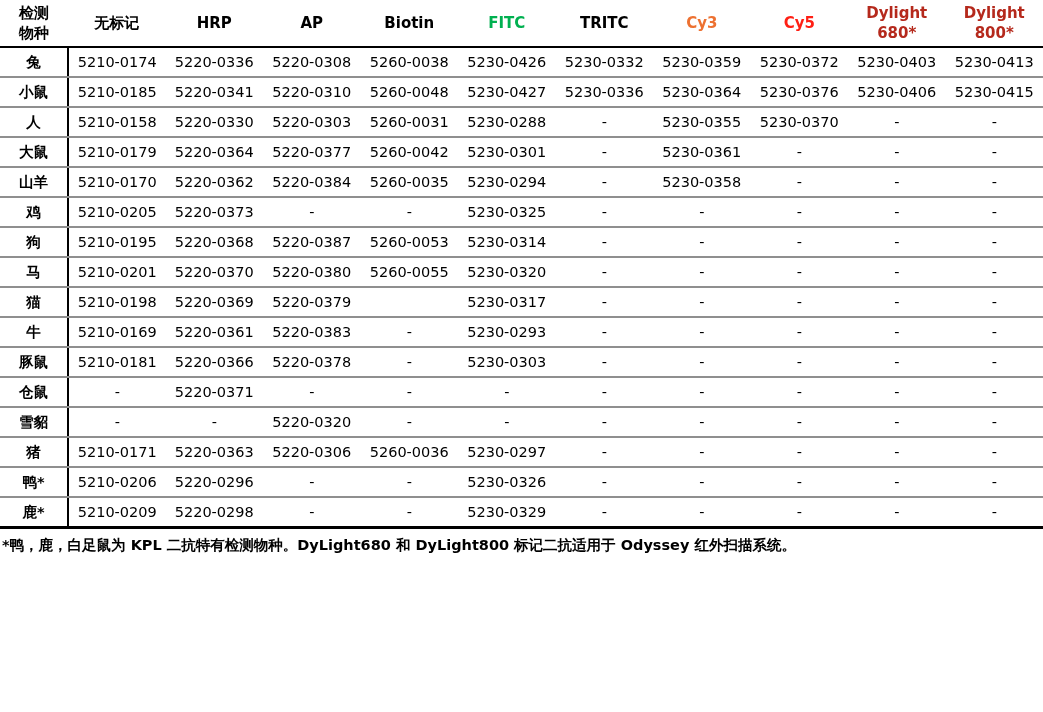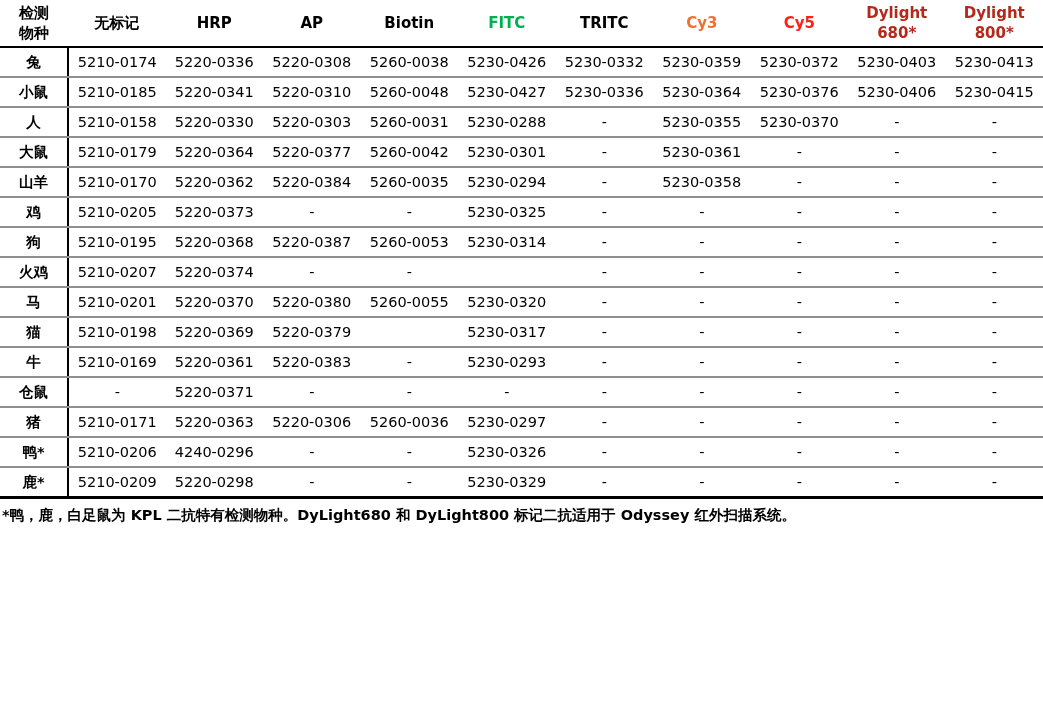--- a/index.html
+++ b/index.html
@@ -184,33 +184,20 @@
           <td>5220-0387</td>
           <td>5260-0053</td>
           <td>5230-0314</td>
           <td>-</td>
           <td>-</td>
           <td>-</td>
           <td>-</td>
           <td>-</td>
         </tr>
         <tr>
-          <td class="species-col">火鸡</td>
-          <td>5210-0207</td>
-          <td>5220-0374</td>
-          <td>-</td>
-          <td>-</td>
-          <td></td>
-          <td>-</td>
-          <td>-</td>
-          <td>-</td>
-          <td>-</td>
-          <td>-</td>
-        </tr>
-        <tr>
           <td class="species-col">马</td>
           <td>5210-0201</td>
           <td>5220-0370</td>
           <td>5220-0380</td>
           <td>5260-0055</td>
           <td>5230-0320</td>
           <td>-</td>
           <td>-</td>
           <td>-</td>
           <td>-</td>
@@ -236,24 +223,50 @@
           <td>5220-0383</td>
           <td>-</td>
           <td>5230-0293</td>
           <td>-</td>
           <td>-</td>
           <td>-</td>
           <td>-</td>
           <td>-</td>
         </tr>
         <tr>
+          <td class="species-col">豚鼠</td>
+          <td>5210-0181</td>
+          <td>5220-0366</td>
+          <td>5220-0378</td>
+          <td>-</td>
+          <td>5230-0303</td>
+          <td>-</td>
+          <td>-</td>
+          <td>-</td>
+          <td>-</td>
+          <td>-</td>
+        </tr>
+        <tr>
           <td class="species-col">仓鼠</td>
           <td>-</td>
           <td>5220-0371</td>
           <td>-</td>
+          <td>-</td>
+          <td>-</td>
+          <td>-</td>
+          <td>-</td>
+          <td>-</td>
+          <td>-</td>
+          <td>-</td>
+        </tr>
+        <tr>
+          <td class="species-col">雪貂</td>
+          <td>-</td>
+          <td>-</td>
+          <td>5220-0320</td>
           <td>-</td>
           <td>-</td>
           <td>-</td>
           <td>-</td>
           <td>-</td>
           <td>-</td>
           <td>-</td>
         </tr>
         <tr>
           <td class="species-col">猪</td>
@@ -264,21 +277,21 @@
           <td>5230-0297</td>
           <td>-</td>
           <td>-</td>
           <td>-</td>
           <td>-</td>
           <td>-</td>
         </tr>
         <tr>
           <td class="species-col">鸭*</td>
           <td>5210-0206</td>
-          <td>4240-0296</td>
+          <td>5220-0296</td>
           <td>-</td>
           <td>-</td>
           <td>5230-0326</td>
           <td>-</td>
           <td>-</td>
           <td>-</td>
           <td>-</td>
           <td>-</td>
         </tr>
         <tr>

